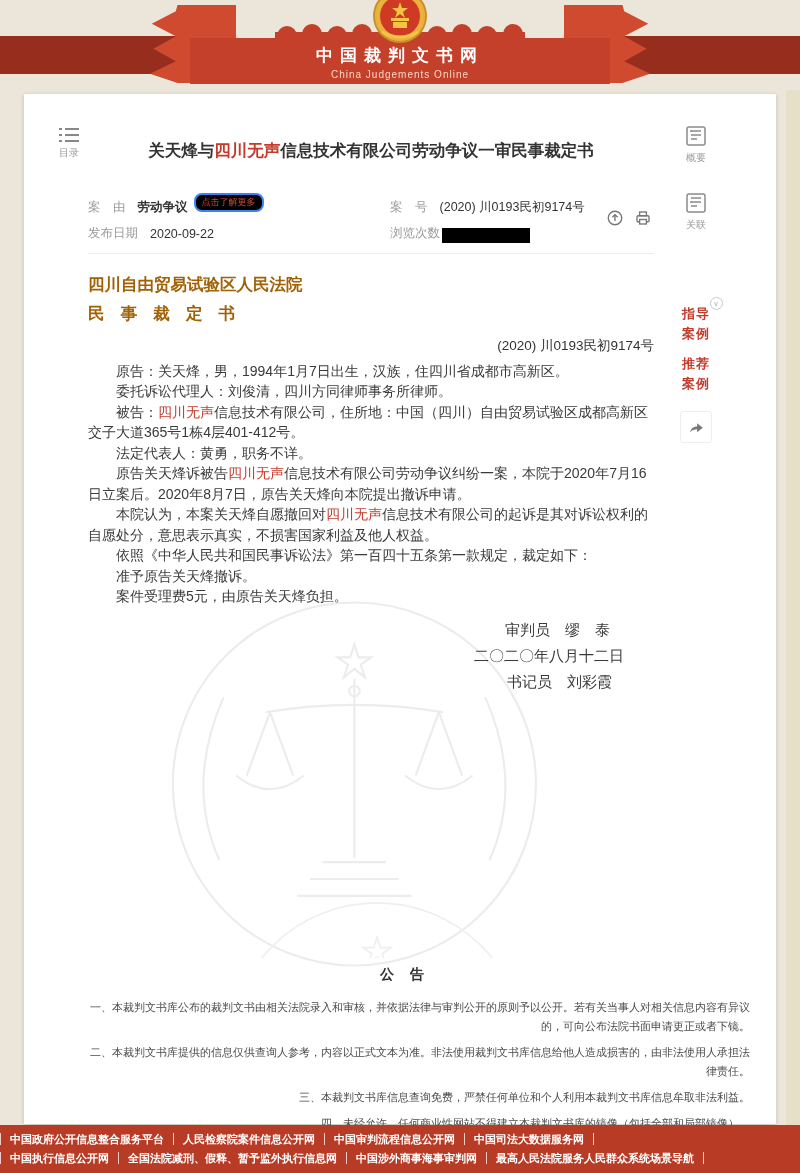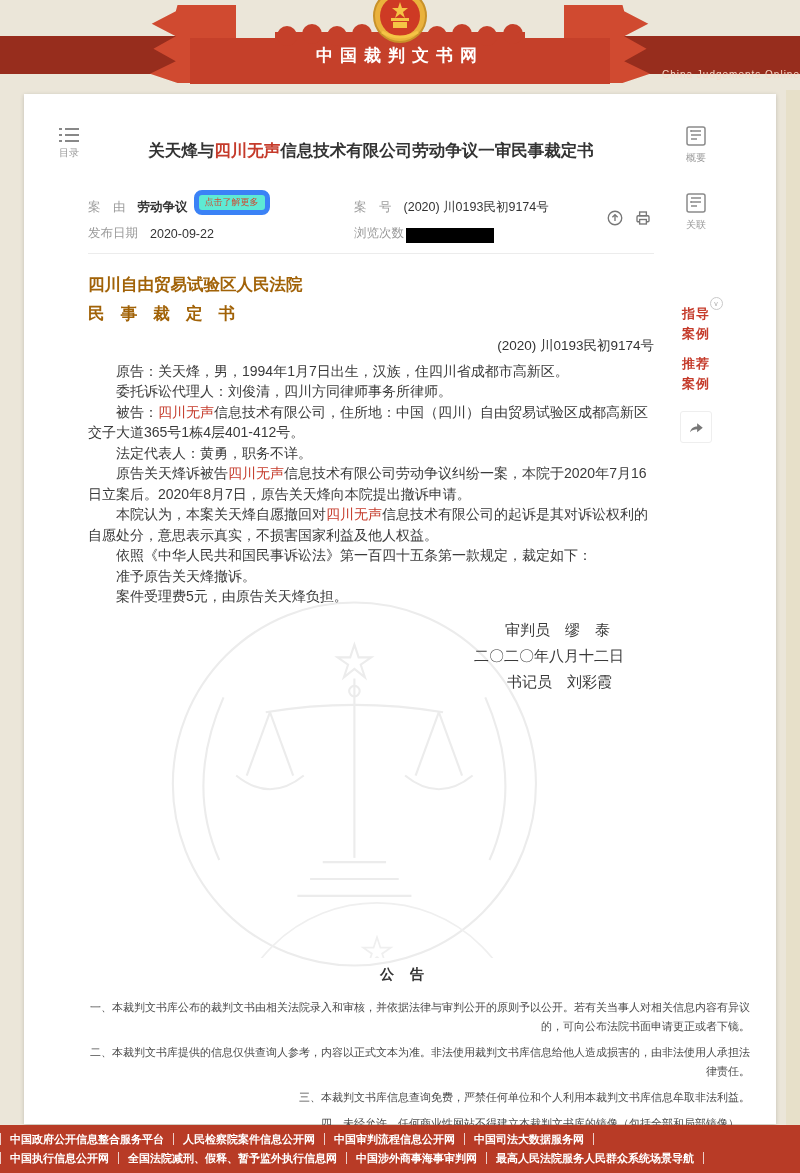--- a/index.html
+++ b/index.html
@@ -15,42 +15,42 @@
   .ribbon-side.left{left:0;}
   .ribbon-side.right{right:0;}
   .ribbon-fold{position:absolute;top:5px;width:86px;height:78px;background:#d04a30;
     clip-path:polygon(32% 0,100% 0,100% 100%,32% 100%,0 88%,30% 72%,4% 56%,30% 40%,2% 24%,30% 8%);}
   .ribbon-fold.left{left:150px;}
   .ribbon-fold.right{right:150px;transform:scaleX(-1);}
   .banner-center{position:absolute;left:190px;top:38px;width:420px;height:46px;background:#c5402a;}
   .banner-plaque{position:absolute;left:50%;transform:translateX(-50%);top:24px;}
   .banner-title{position:absolute;left:0;right:0;top:44px;text-align:center;color:#fff;
     font-size:17px;font-weight:bold;letter-spacing:7px;}
-  .banner-sub{position:absolute;left:0;right:0;top:69px;text-align:right;color:#f6d8c8;font-size:10px;letter-spacing:1px;}
+  .banner-sub{position:absolute;left:0;right:0;top:69px;text-align:center;color:#f6d8c8;font-size:10px;letter-spacing:1px;}
   .emblem{position:absolute;left:50%;transform:translateX(-50%);top:-12px;}
   .right-strip{position:absolute;right:0;top:90px;width:14px;height:1035px;background:#e7e0c9;}
   
   .paper{position:absolute;left:24px;top:94px;width:752px;height:1030px;background:#fff;
     box-shadow:0 1px 4px rgba(0,0,0,.18);}
   
   .toc{position:absolute;left:30px;top:32px;width:30px;text-align:center;color:#999;font-size:10px;cursor:pointer;}
   .toc svg{display:block;margin:0 auto 2px;}
   
   .article{position:absolute;left:64px;top:30px;width:566px;}
   .doc-title{margin:14px 0 0;text-align:center;font-size:16.5px;font-weight:bold;color:#333;line-height:1.5;}
   .hl{color:#c53b2b;}
   .meta{position:relative;margin-top:32px;}
-  .meta-row{display:flex;align-items:center;height:26px;font-size:12.5px;}
+  .meta-row{display:flex;align-items:center;height:26px;font-size:12.5px;gap:36px;}
   .m-col{display:flex;align-items:center;}
   .m-col.l{width:47%;}
   .m-label{color:#9a9a9a;margin-right:12px;white-space:pre;}
   .m-value{color:#333;}
   .m-value.b{font-weight:bold;}
   .more-badge{margin-left:6px;position:relative;top:-5px;font-size:9px;color:#cf4a33;
-    border:5px solid #3b82f6;border-radius:8px;padding:1px 6px;white-space:nowrap;cursor:pointer;background:#5eead4;}
+    border:2px solid #3b82f6;border-radius:8px;padding:1px 6px;white-space:nowrap;cursor:pointer;background:#000000;}
   .redaction{display:inline-block;width:88px;height:15px;background:#000;margin-left:-10px;transform:translateY(2px);}
   .meta-icons{position:absolute;right:2px;top:14px;display:flex;gap:10px;}
   .meta-icons svg{cursor:pointer;}
   .meta-divider{border-bottom:1px solid #ececec;margin-top:6px;}
   .court-head{margin-top:20px;text-align:left;color:#a16207;font-family:Liberation Serif, serif;}
   .court-name{font-size:16.5px;font-weight:600;}
   .doc-type{font-size:16.5px;font-weight:600;letter-spacing:6px;margin-top:7px;}
   .case-no{margin-top:12px;text-align:right;font-size:13.5px;color:#333;}
   .doc-body{margin-top:6px;}
   .doc-p{margin:0;font-size:14px;line-height:20.5px;color:#3a3a3a;text-indent:2em;}

